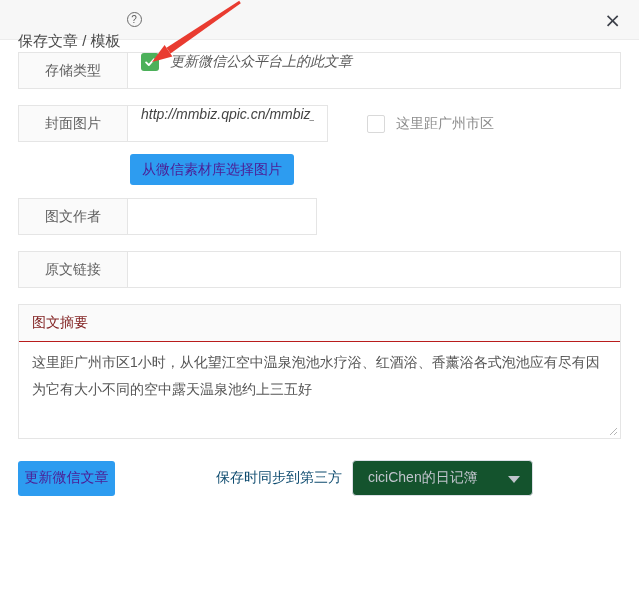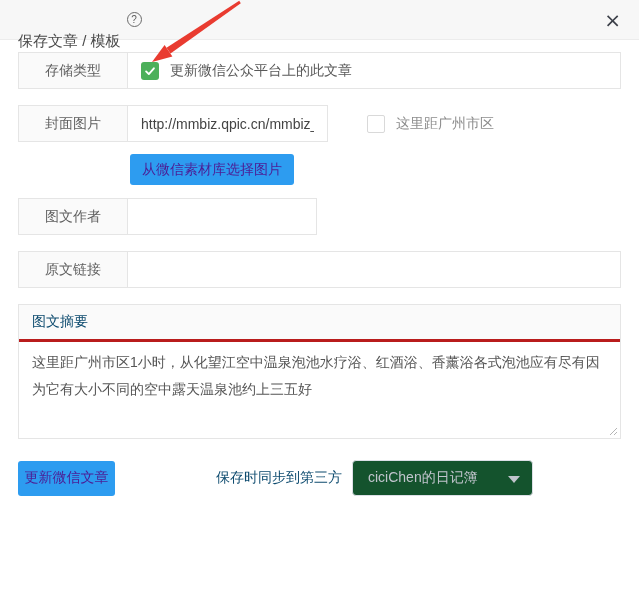--- a/index.html
+++ b/index.html
@@ -45,23 +45,24 @@
     height: 37px; background: #fff;
   }
   .row-label {
     width: 109px; flex: 0 0 109px;
     background: #fafafa;
     border-right: 1px solid #e5e5e5;
     display: flex; align-items: center; justify-content: center;
     color: #5f5f5f;
   }
   .row-value {
-    flex: 1; display: flex; align-items: center;
+    flex: 1; display: flex; align-items: flex-start;
     padding: 0 13px; overflow: hidden; white-space: nowrap;
     color: #444;
+    font-style: italic;
   }
   .row-value input {
     border: none; outline: none; width: 100%;
     font: inherit; color: #444; background: transparent;
   }
 
   .mt12 { margin-top: 12px; }
   .mt15 { margin-top: 15px; }
   .mt16 { margin-top: 16px; }
   .mt13 { margin-top: 13px; }
@@ -90,22 +91,22 @@
     font-family: inherit;
   }
   .btn-material { height: 31px; padding: 0 12px; margin-left: 112px; }
 
   .narrow-author { width: 299px; }
 
   
   .summary-box { border: 1px solid #e5e5e5; }
   .summary-head {
     height: 37px; display: flex; align-items: center;
-    padding: 0 13px; border-bottom: 3px solid #b91c1c;
-    background: #fafafa; color: #0c4a6e;
+    padding: 0 13px; border-bottom: 1px solid #b91c1c;
+    background: #fafafa; color: #7f1d1d;
   }
   .summary-body { position: relative; height: 96px; }
   .summary-body textarea {
     width: 100%; height: 100%; border: none; outline: none; resize: none;
     font: inherit; font-size: 14px; line-height: 27px; color: #555;
     padding: 7px 13px; background: transparent; display: block;
   }
   .resize-grip { position: absolute; right: 2px; bottom: 2px; pointer-events: none; }
 
   

